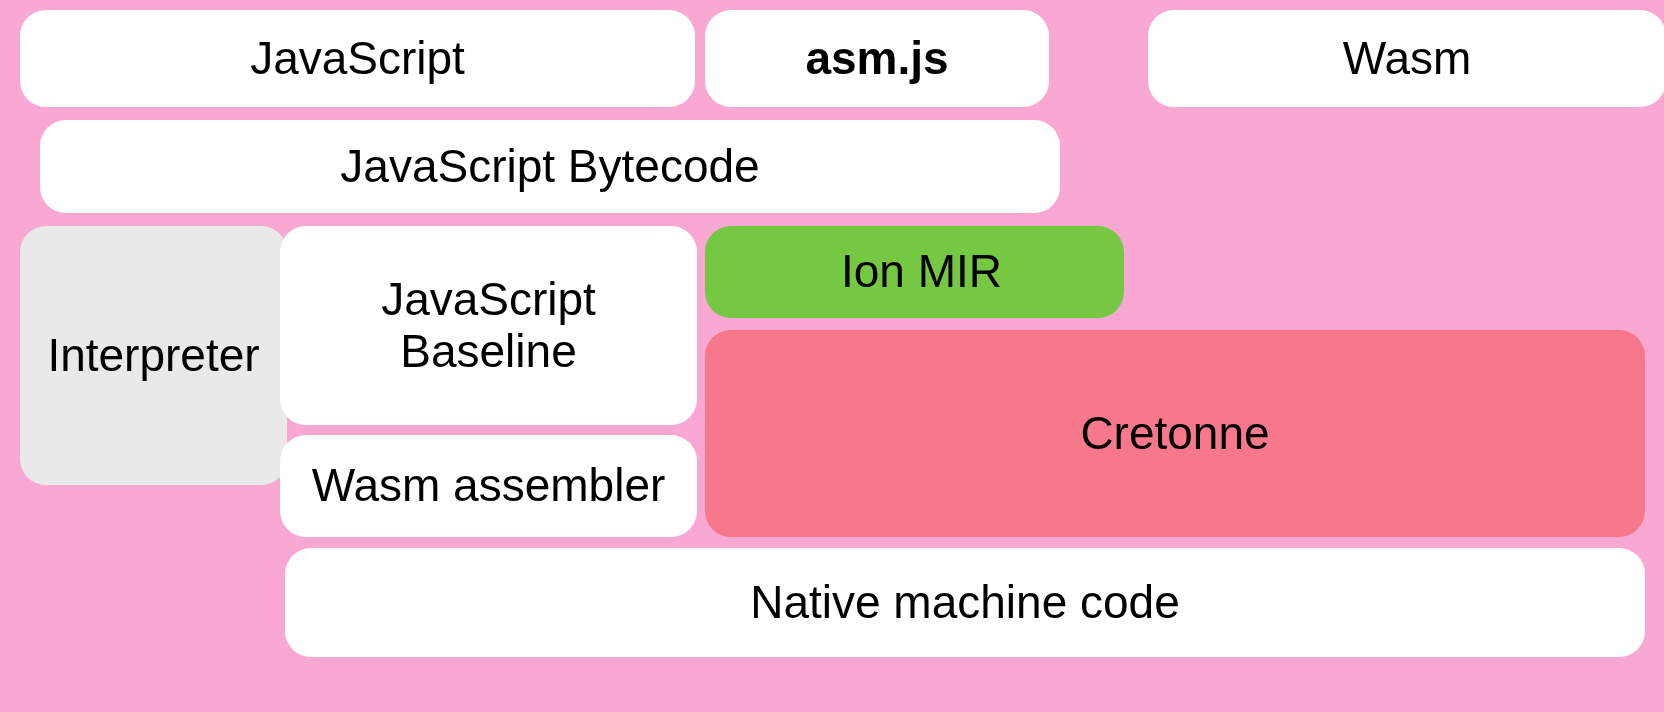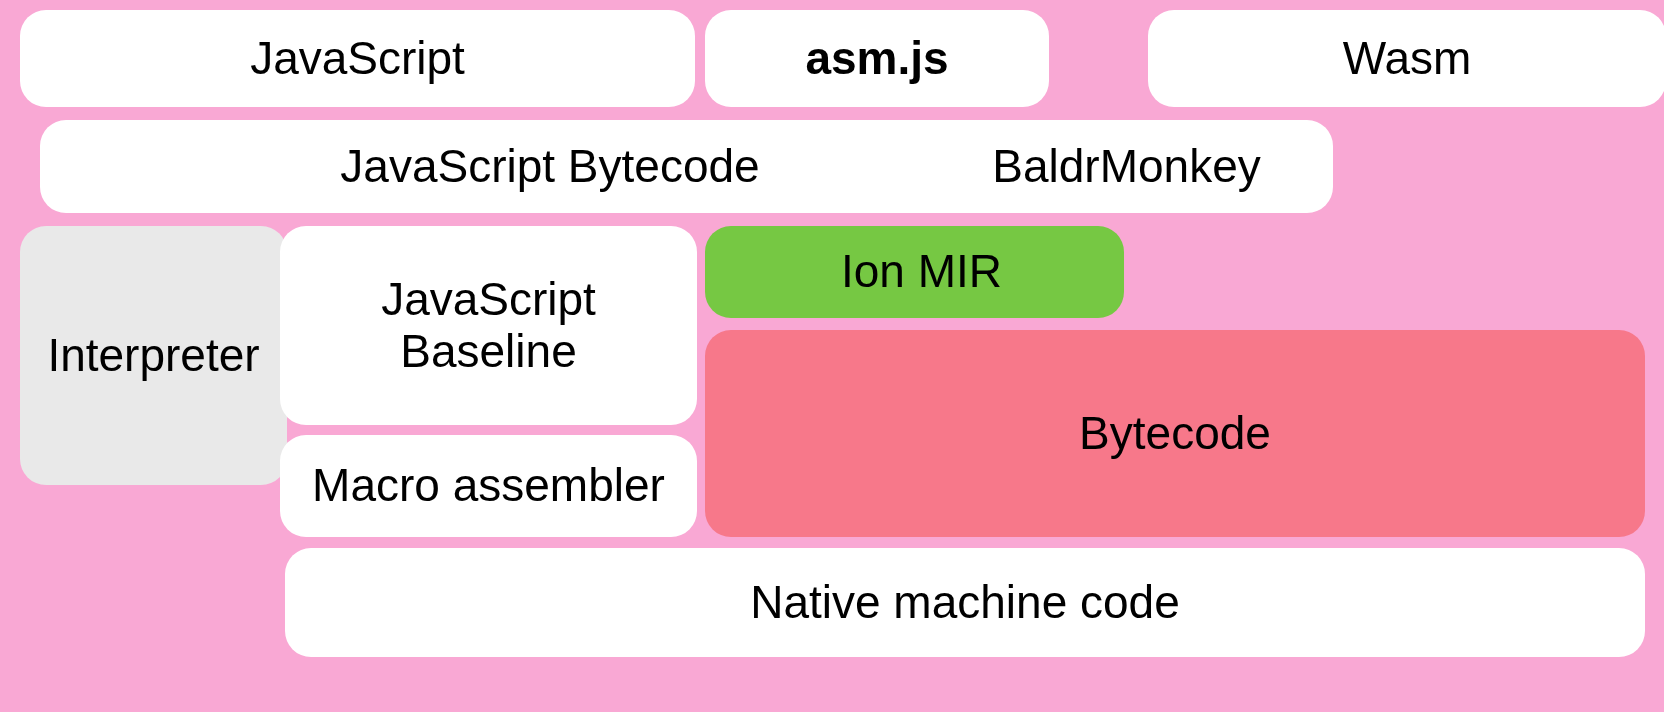--- a/index.html
+++ b/index.html
@@ -63,28 +63,27 @@
 <div id="stage">
 
   <div class="node" id="n-javascript">JavaScript</div>
 
   <div class="node" id="n-asmjs">asm.js</div>
 
   <div class="node" id="n-wasm">Wasm</div>
 
   <div class="node" id="n-js-bytecode">JavaScript Bytecode</div>
 
-  <div class="node" id="n-baldrmonkey">BaldrMonkey</div>
 
   <div class="node gray" id="n-interpreter">Interpreter</div>
 
   <div class="node" id="n-js-baseline">JavaScript
 Baseline</div>
 
-  <div class="node" id="n-macro-assembler">Macro assembler</div>
+  <div class="node" id="n-macro-assembler">Wasm assembler</div>
 
   <div class="node green" id="n-ion-mir">Ion MIR</div>
 
-  <div class="node pink" id="n-cretonne">Bytecode</div>
+  <div class="node pink" id="n-cretonne">Cretonne</div>
 
   <div class="node" id="n-native-code">Native machine code</div>
 
 </div>
 
 </body></html>

